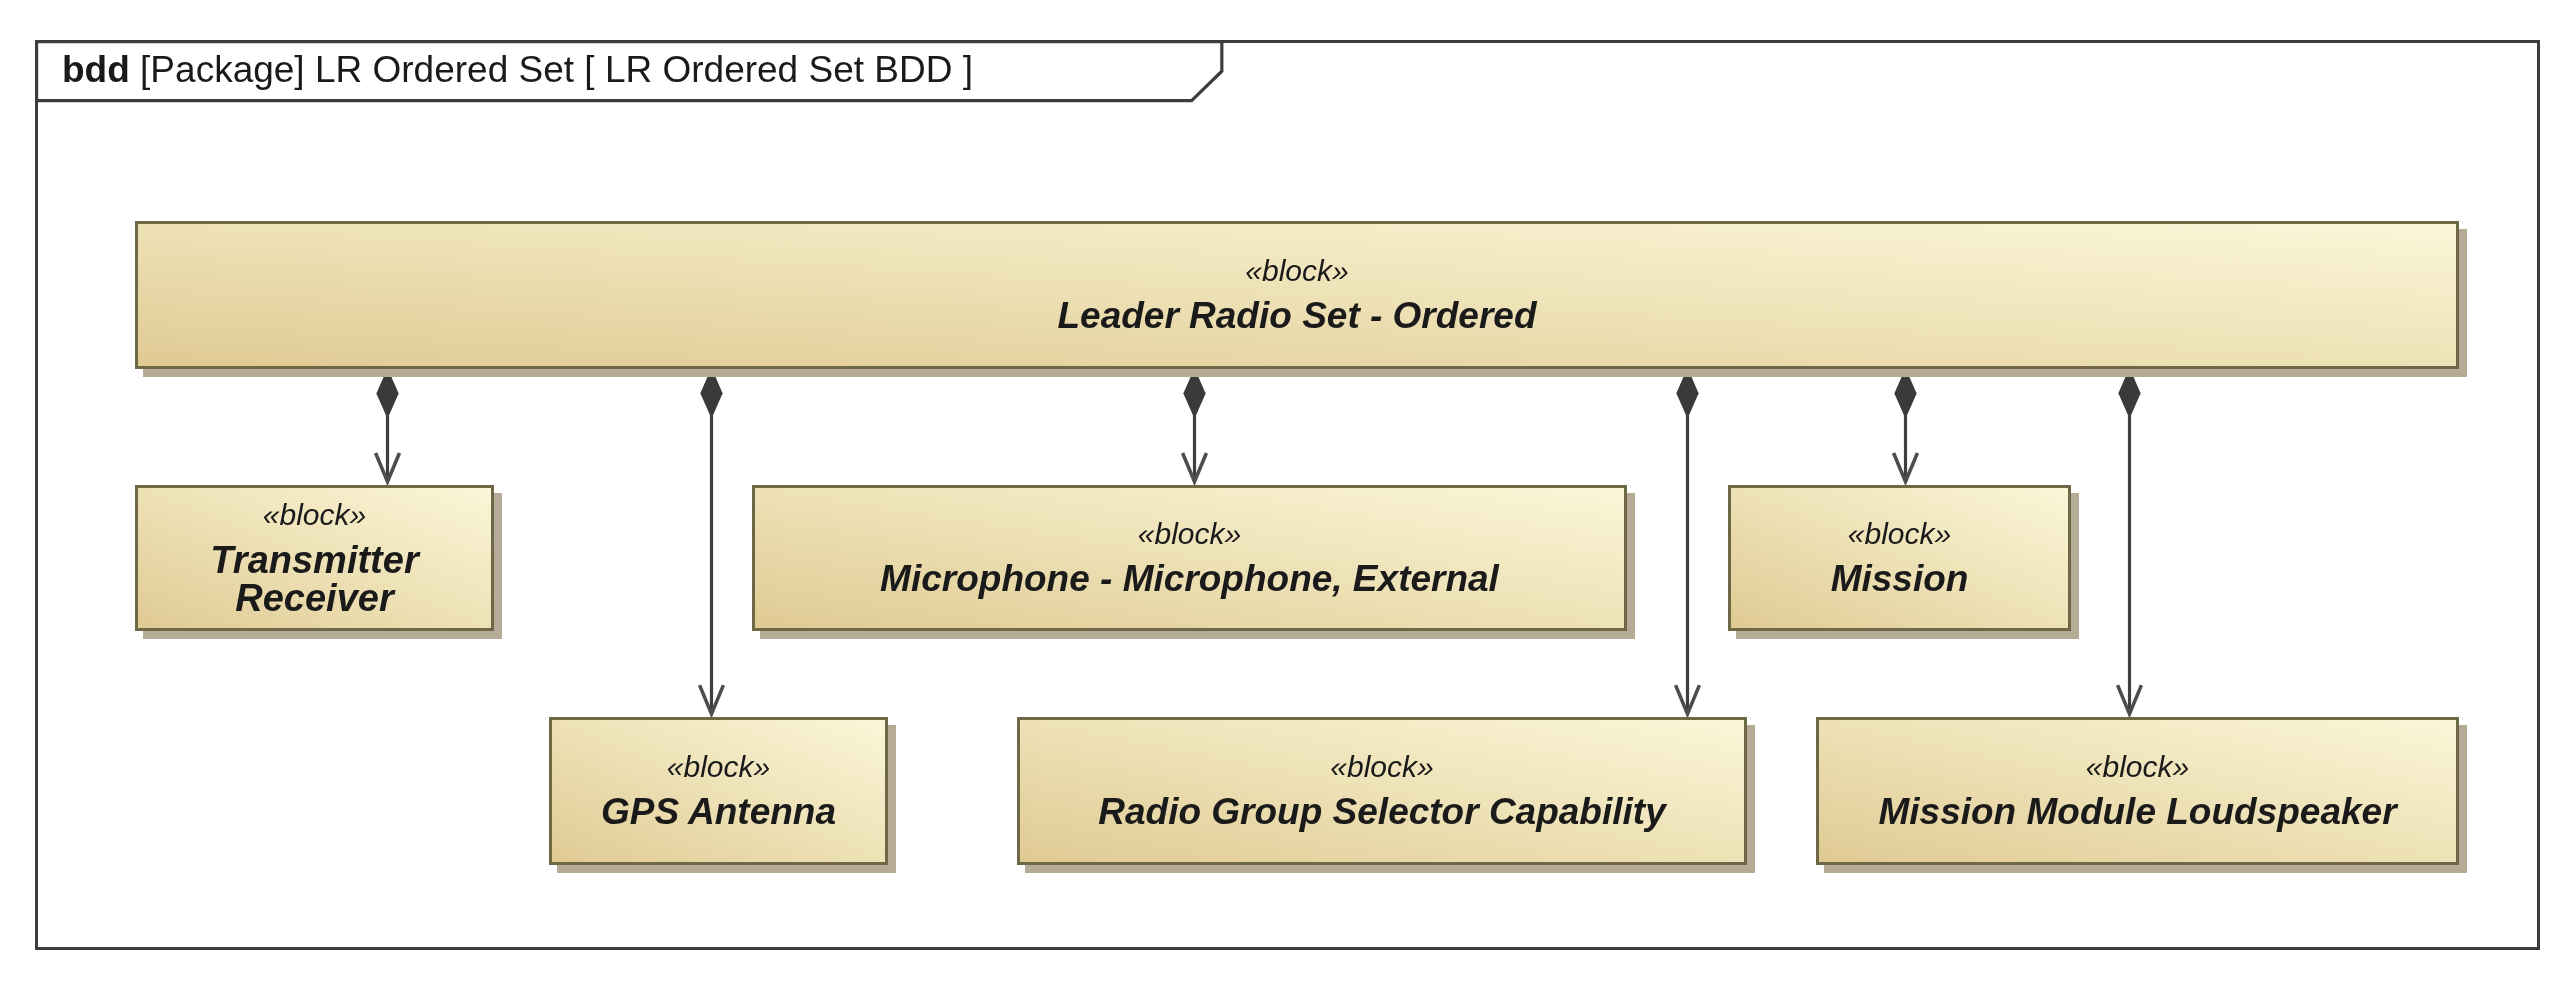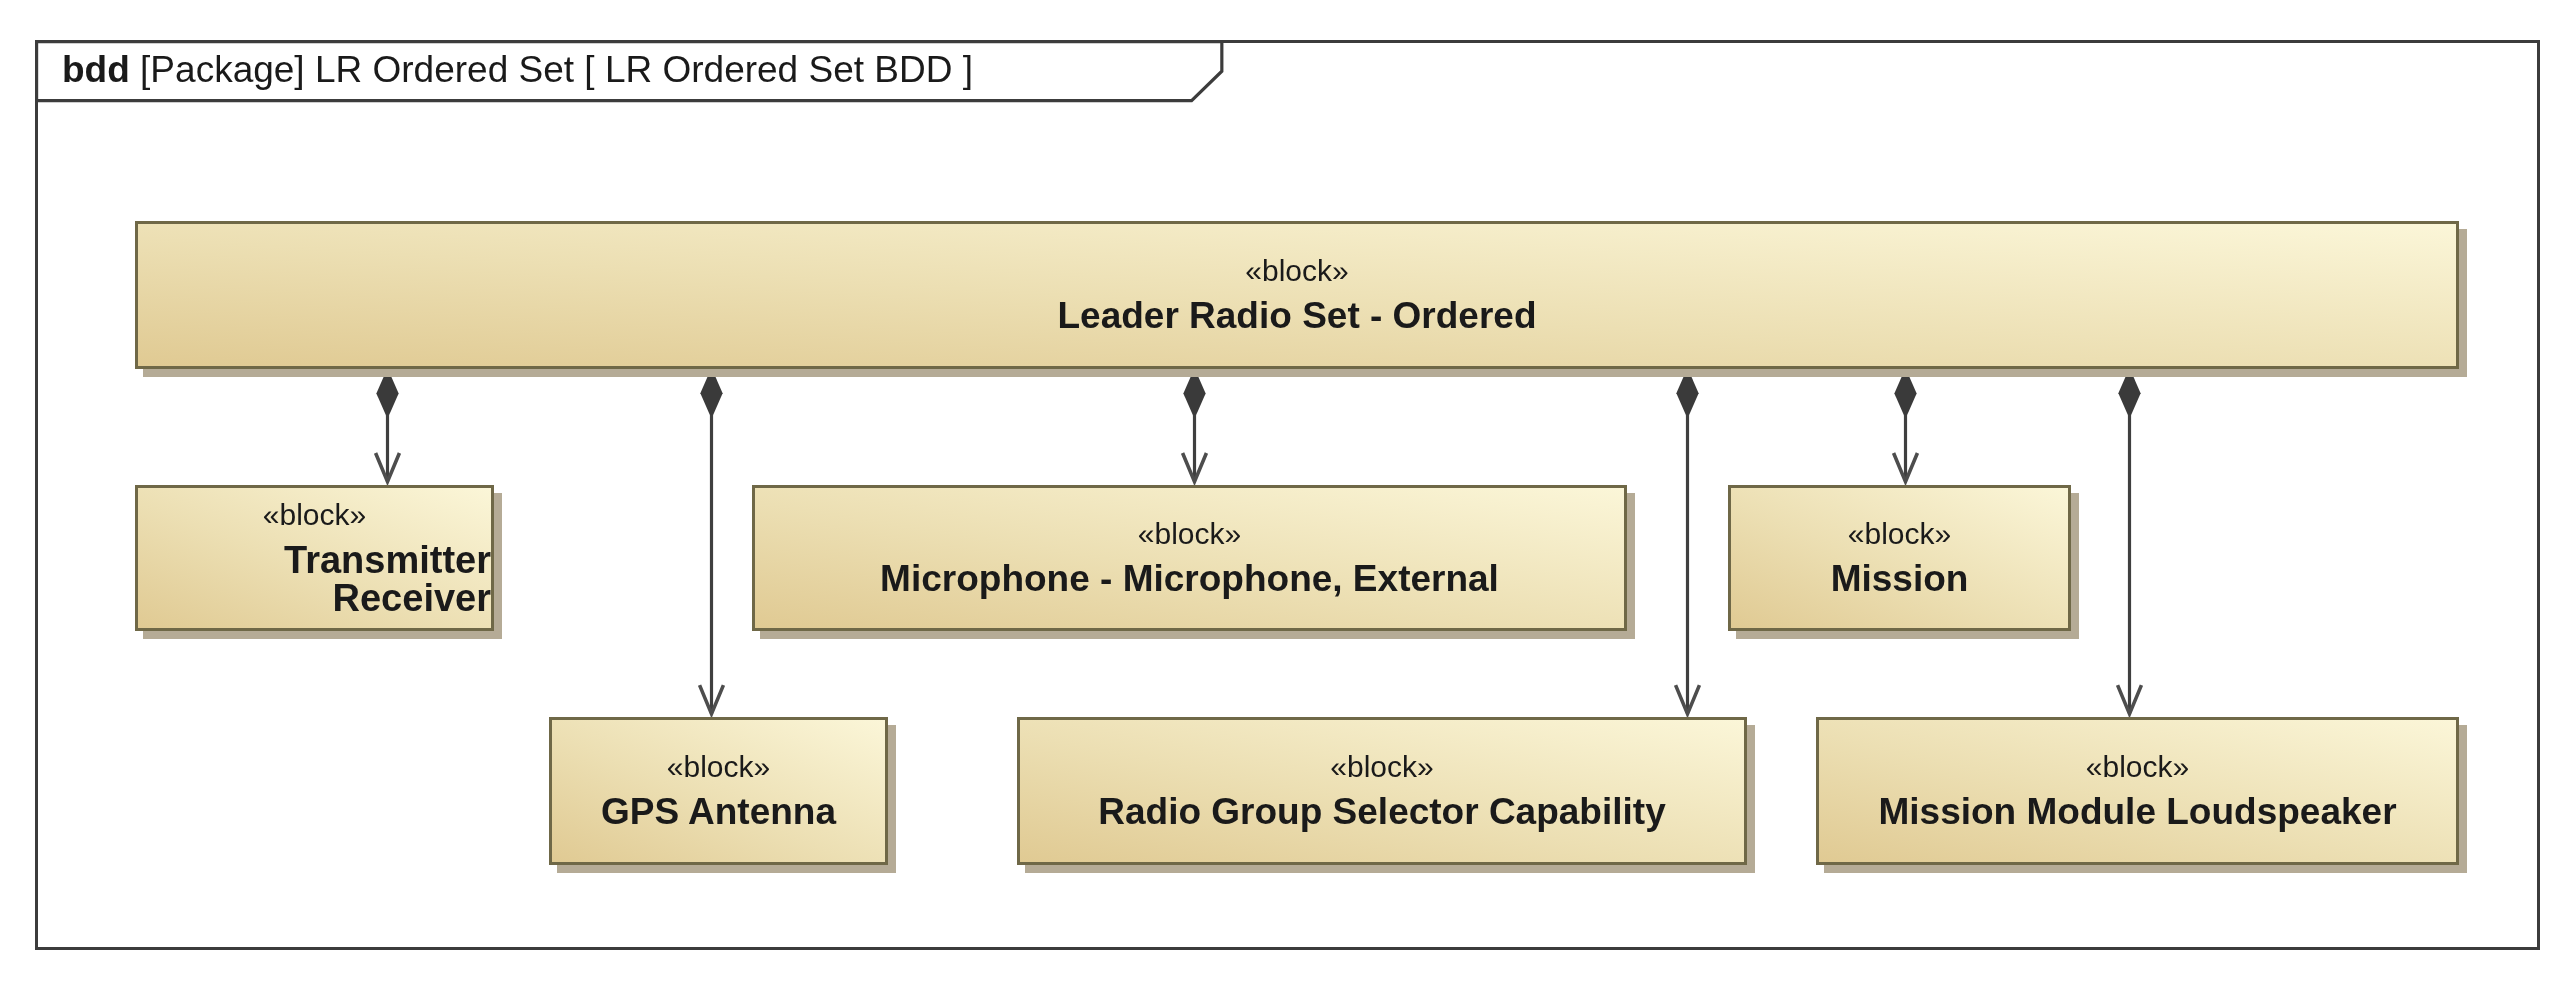--- a/index.html
+++ b/index.html
@@ -29,23 +29,24 @@
   .block{
     position:absolute;
     box-sizing:border-box;
     border:3.2px solid #6f6847;
     background:linear-gradient(to top right,#e0ca93 0%,#ecdfb3 45%,#fbf6d8 100%);
     box-shadow:8px 8px 0 0 #b5ab96;
     display:flex;flex-direction:column;align-items:center;justify-content:center;
     gap:11px;
     z-index:2;
     text-align:center;
+    font-style:italic;
   }
   .block .stereo{font-size:30px;line-height:1;}
-  .block .bname{font-size:37px;font-weight:bold;line-height:1;text-align:right;}
+  .block .bname{font-size:37px;font-weight:bold;line-height:1;}
   .connector{position:absolute;z-index:1;overflow:visible;}
 </style>
 </head>
 <body>
 
 <div class="canvas">
 
   <div class="frame"></div>
 
   <svg class="frame-tab-svg" width="1194" height="64" viewBox="0 0 1500 80">

